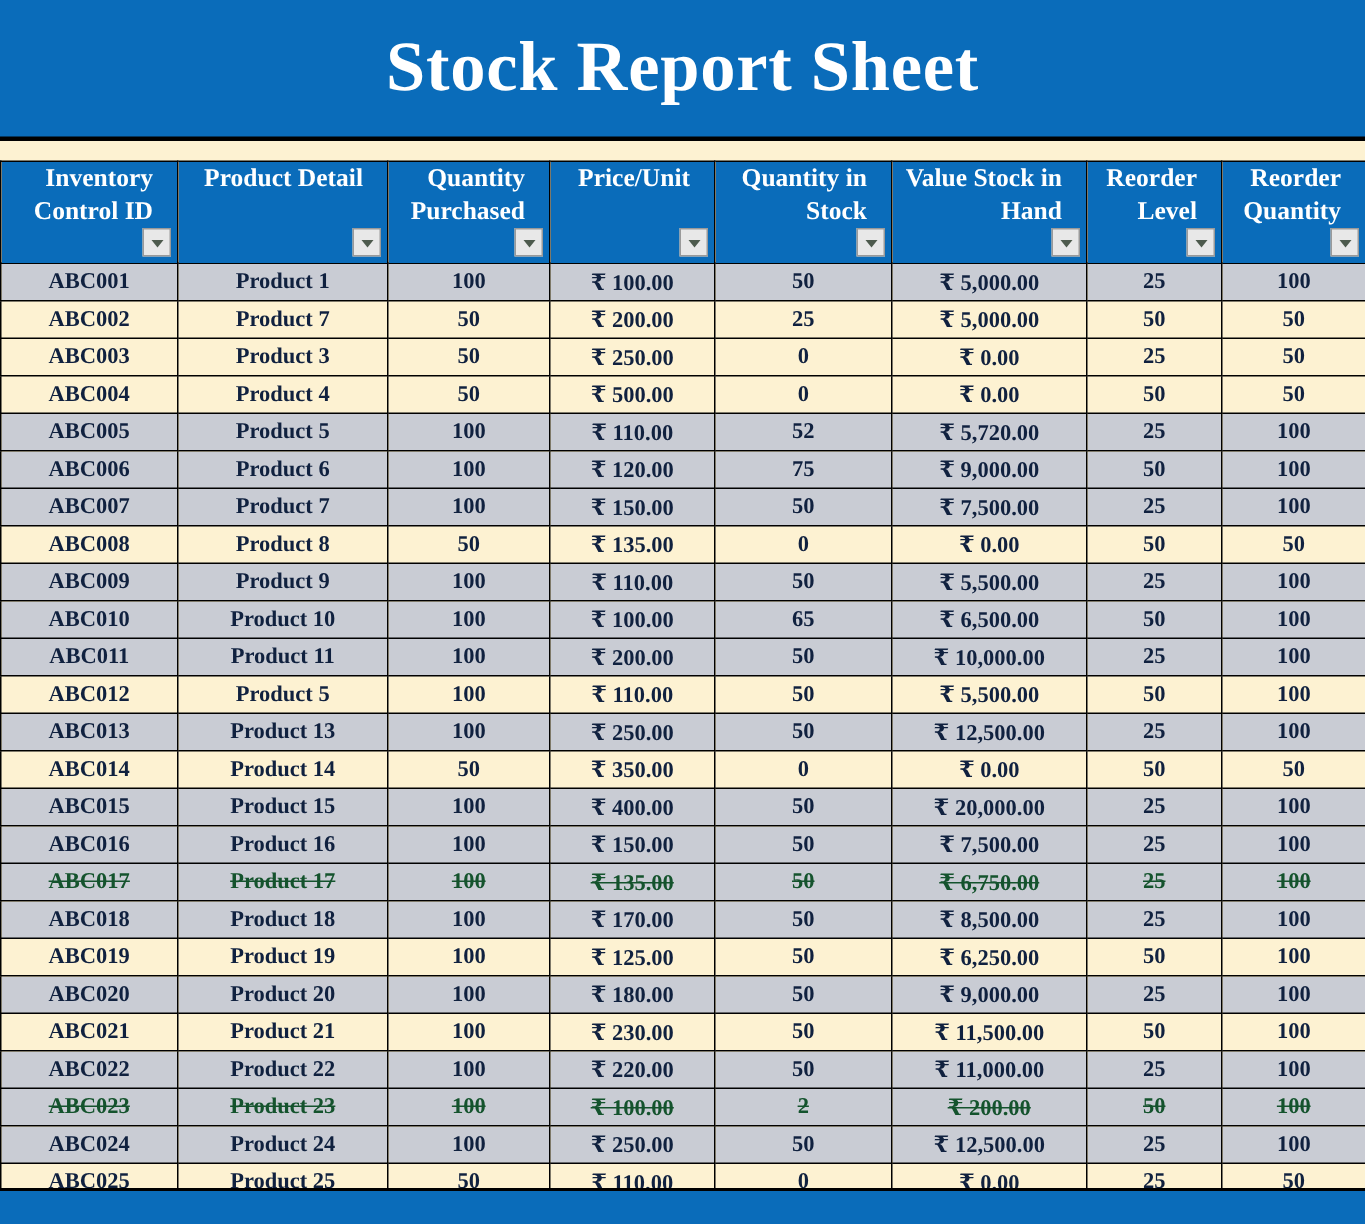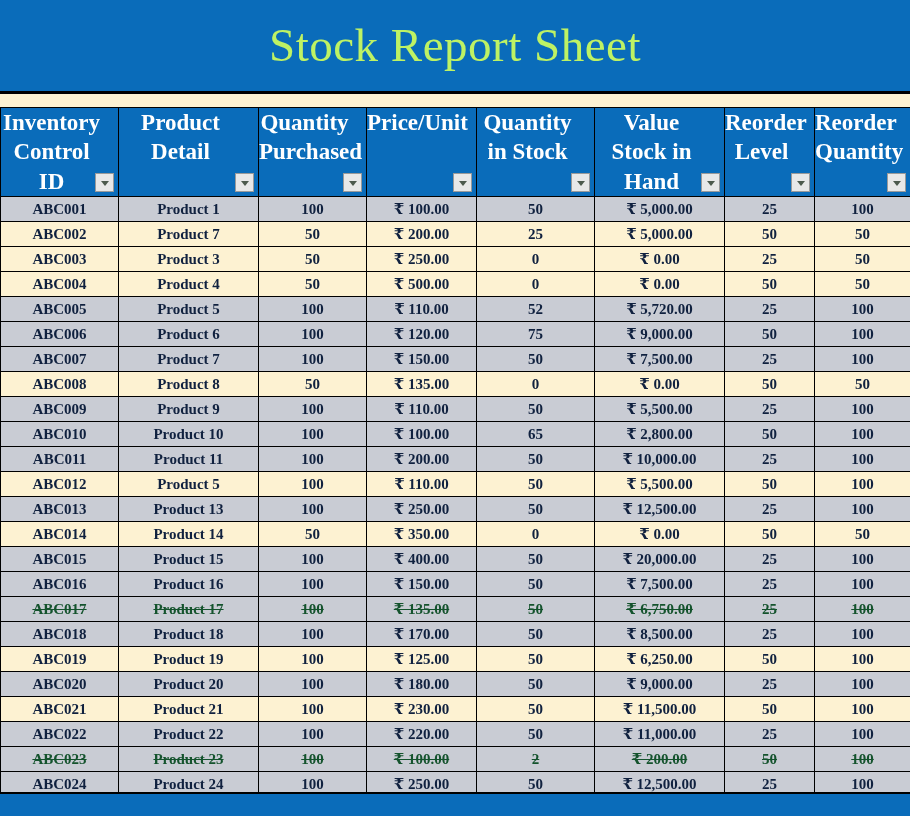--- a/index.html
+++ b/index.html
@@ -26,23 +26,23 @@
   .title-band {
     height: 94px;
     background: #0a6cba;
     border-bottom: 3px solid #000000;
     display: flex;
     align-items: center;
     justify-content: center;
     box-sizing: border-box;
   }
   .title-text {
-    color: #bef264;
+    color: #ffffff;
     font-family: "Liberation Serif", "DejaVu Serif", serif;
-    font-weight: normal;
+    font-weight: bold;
     font-size: 47px;
     letter-spacing: 0.5px;
     line-height: 1;
     white-space: nowrap;
   }
 
   
   .gap-strip {
     height: 13px;
     background: #fdf2d2;
@@ -59,22 +59,22 @@
     border: 1px solid #000000;
     padding: 0;
     box-sizing: border-box;
   }
 
   
   thead th {
     background: #0a6cba;
     color: #ffffff;
     font-weight: bold;
-    font-size: 23px;
-    text-align: center;
+    font-size: 17px;
+    text-align: right;
     vertical-align: top;
     height: 68px;
     position: relative;
     padding: 8px 6px 4px 7px;
     line-height: 1.28;
     font-family: "Liberation Serif", "DejaVu Serif", serif;
   }
   .hdr-label {
     display: block;
     padding-right: 16px;
@@ -282,21 +282,21 @@
           <td>₹ 5,500.00</td>
           <td>25</td>
           <td>100</td>
         </tr>
         <tr class="row-gray">
           <td>ABC010</td>
           <td>Product 10</td>
           <td>100</td>
           <td>₹ 100.00</td>
           <td>65</td>
-          <td>₹ 2,800.00</td>
+          <td>₹ 6,500.00</td>
           <td>50</td>
           <td>100</td>
         </tr>
         <tr class="row-gray">
           <td>ABC011</td>
           <td>Product 11</td>
           <td>100</td>
           <td>₹ 200.00</td>
           <td>50</td>
           <td>₹ 10,000.00</td>

